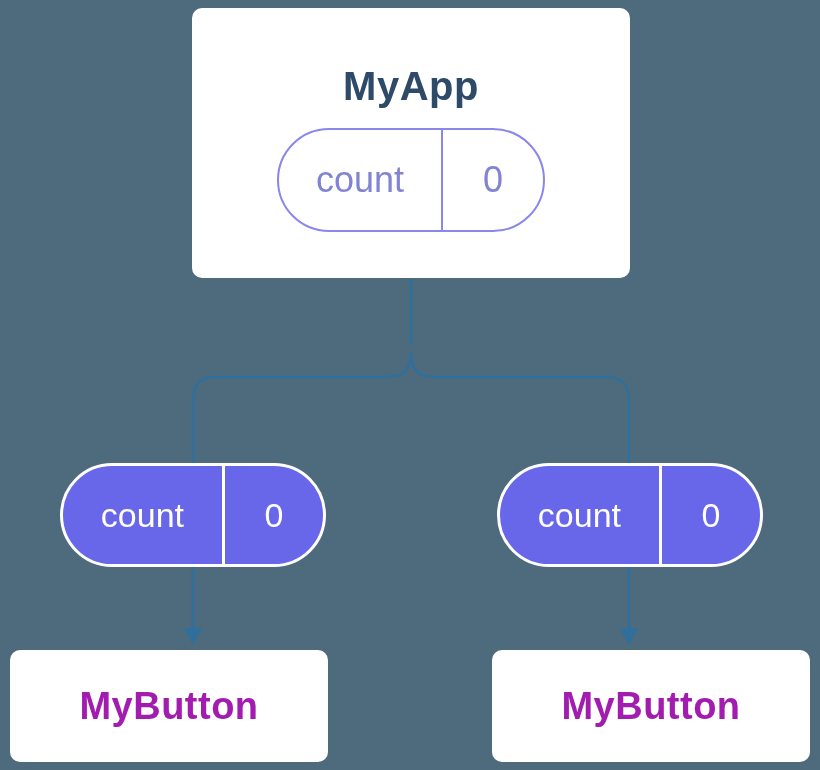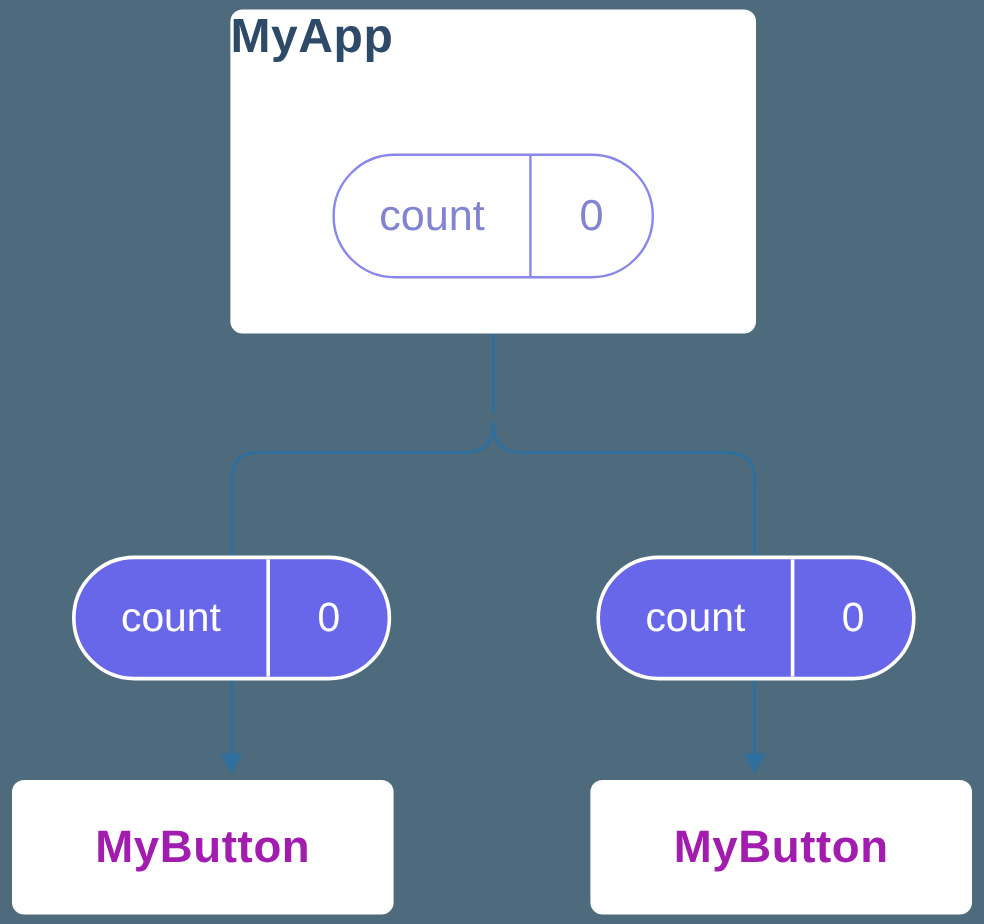--- a/index.html
+++ b/index.html
@@ -29,20 +29,22 @@
   .card {
     position: absolute;
     background: #ffffff;
     border-radius: 10px;
   }
   .root-card {
     left: 192px; top: 8px;
     width: 438px; height: 270px;
   }
   .card-title {
+    text-align: center;
+    padding-top: 56px;
     font-size: 40px;
     font-weight: 700;
     color: #2e4a69;
     letter-spacing: 0.5px;
   }
   .pill {
     display: flex;
     align-items: stretch;
     border-radius: 999px;
     box-sizing: border-box;

